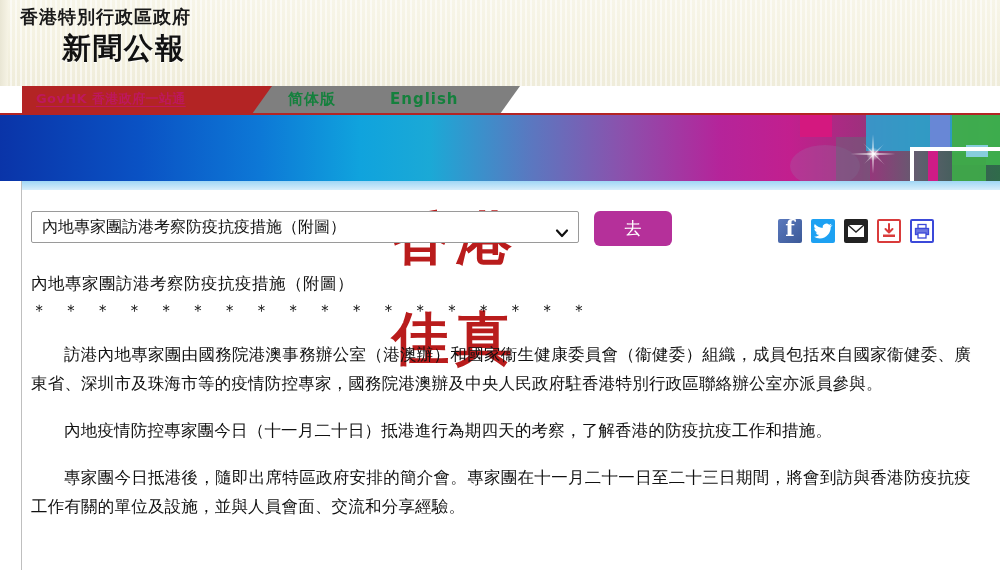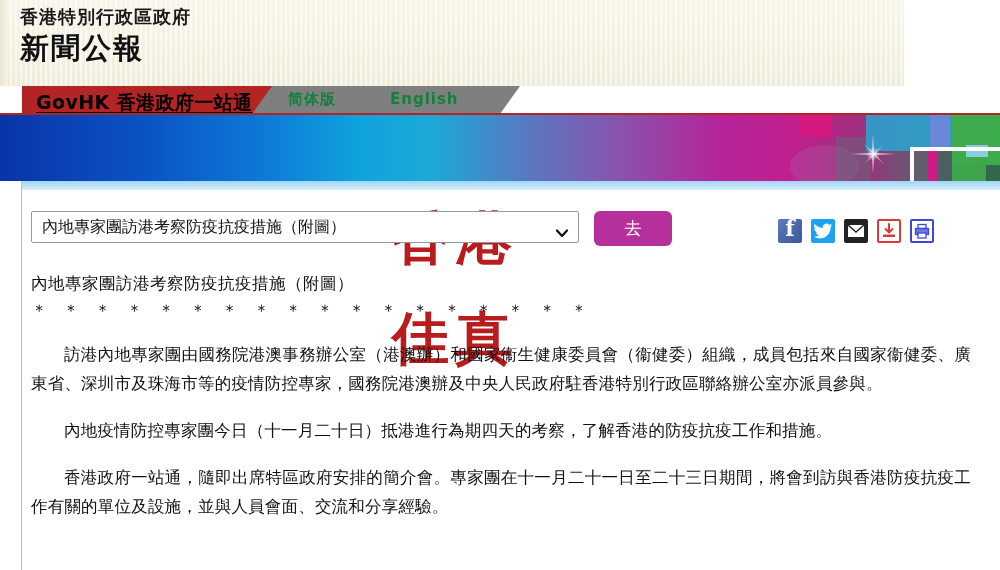--- a/index.html
+++ b/index.html
@@ -15,21 +15,21 @@
     position: relative;
     width: 1000px; height: 570px;
     background: #ffffff;
     overflow: hidden;
   }
 
   
   .masthead {
     position: absolute;
     left: 0; top: 0;
-    width: 904px; height: 86px;
+    width: 1000px; height: 86px;
     background:
       repeating-linear-gradient(90deg,
         rgba(255,255,255,0.55) 0px, rgba(255,255,255,0.55) 2px,
         rgba(0,0,0,0.0) 2px, rgba(0,0,0,0.0) 5px),
       linear-gradient(180deg, #f7f5e8 0%, #f4f1e0 55%, #efecda 100%);
     border-bottom: 0;
   }
   .masthead .edge-l {
     position: absolute; left: 0; top: 0; width: 8px; height: 86px;
     background: linear-gradient(90deg,#e9e6d4 0%, #f6f3e5 100%);
@@ -38,20 +38,21 @@
     position: absolute; left: 20px; top: 5px;
     font-size: 18px; font-weight: bold; color: #1a1a1a;
     letter-spacing: 1px;
     font-family: "DejaVu Sans", "Liberation Sans", sans-serif;
   }
   .press-line {
     position: absolute; left: 20px; top: 29px;
     font-size: 29px; font-weight: bold; color: #111111;
     letter-spacing: 2px;
     text-shadow: 0 1px 0 rgba(255,255,255,0.8);
+    padding-left: 42px;
   }
 
   
   .tabstrip {
     position: absolute; left: 0; top: 86px;
     width: 1000px; height: 30px;
     background: transparent;
   }
   .tab-gray {
     position: absolute; left: 22px; top: 0;
@@ -60,21 +61,21 @@
     clip-path: polygon(0 0, 498px 0, 478px 28px, 0 28px);
   }
   .tab-red {
     position: absolute; left: 22px; top: 0;
     width: 250px; height: 28px;
     background: #b32424;
     clip-path: polygon(0 0, 250px 0, 230px 28px, 0 28px);
   }
   .tab-red-label {
     position: absolute; left: 36px; top: 4px;
-    font-size: 19px; font-weight: bold; color: #000000;
+    font-size: 13px; font-weight: bold; color: #be185d;
     letter-spacing: 0.4px;
     text-decoration: underline;
     text-underline-offset: 3px;
     white-space: nowrap;
   }
   .tab-link {
     position: absolute; top: 4px;
     font-size: 15px; font-weight: bold; color: #15803d;
     letter-spacing: 1px; white-space: nowrap;
   }
@@ -317,16 +318,16 @@
         <rect x="4" y="10" width="8" height="5" fill="#fff" stroke="#3b49d9" stroke-width="1.3"></rect>
       </svg>
     </span>
   </div>
 
   <div class="article">
     <div class="art-title">內地專家團訪港考察防疫抗疫措施（附圖）</div>
     <div class="art-stars">＊ ＊ ＊ ＊ ＊ ＊ ＊ ＊ ＊ ＊ ＊ ＊ ＊ ＊ ＊ ＊ ＊ ＊</div>
     <p class="art-p">訪港內地專家團由國務院港澳事務辦公室（港澳辦）和國家衞生健康委員會（衞健委）組織，成員包括來自國家衞健委、廣東省、深圳市及珠海市等的疫情防控專家，國務院港澳辦及中央人民政府駐香港特別行政區聯絡辦公室亦派員參與。</p>
     <p class="art-p">內地疫情防控專家團今日（十一月二十日）抵港進行為期四天的考察，了解香港的防疫抗疫工作和措施。</p>
-    <p class="art-p">香港政府一站通，隨即出席特區政府安排的簡介會。專家團在十一月二十一日至二十三日期間，將會到訪與香港防疫抗疫工作有關的單位及設施，並與人員會面、交流和分享經驗。</p>
+    <p class="art-p">專家團今日抵港後，隨即出席特區政府安排的簡介會。專家團在十一月二十一日至二十三日期間，將會到訪與香港防疫抗疫工作有關的單位及設施，並與人員會面、交流和分享經驗。</p>
   </div>
 
 </div>
 
 </body></html>

